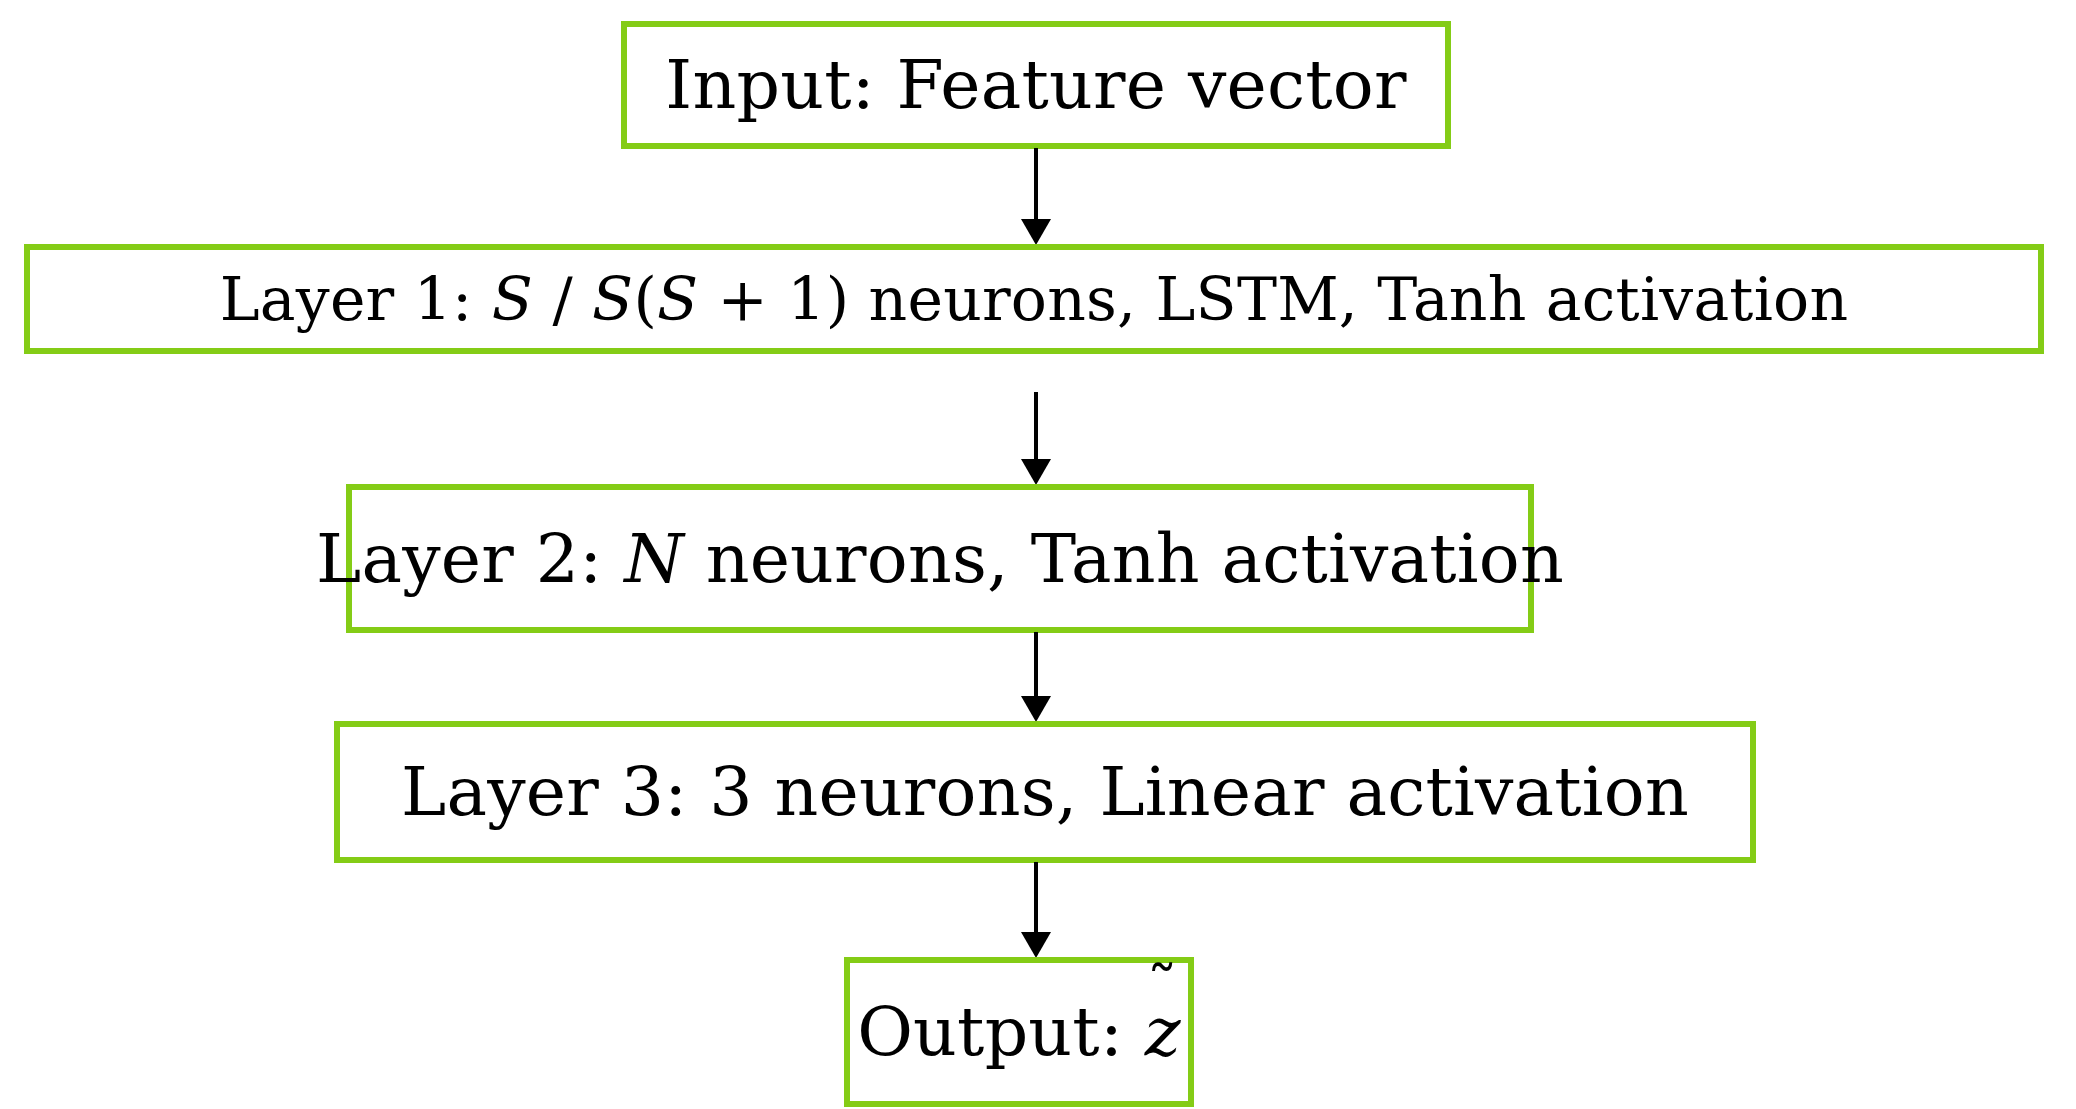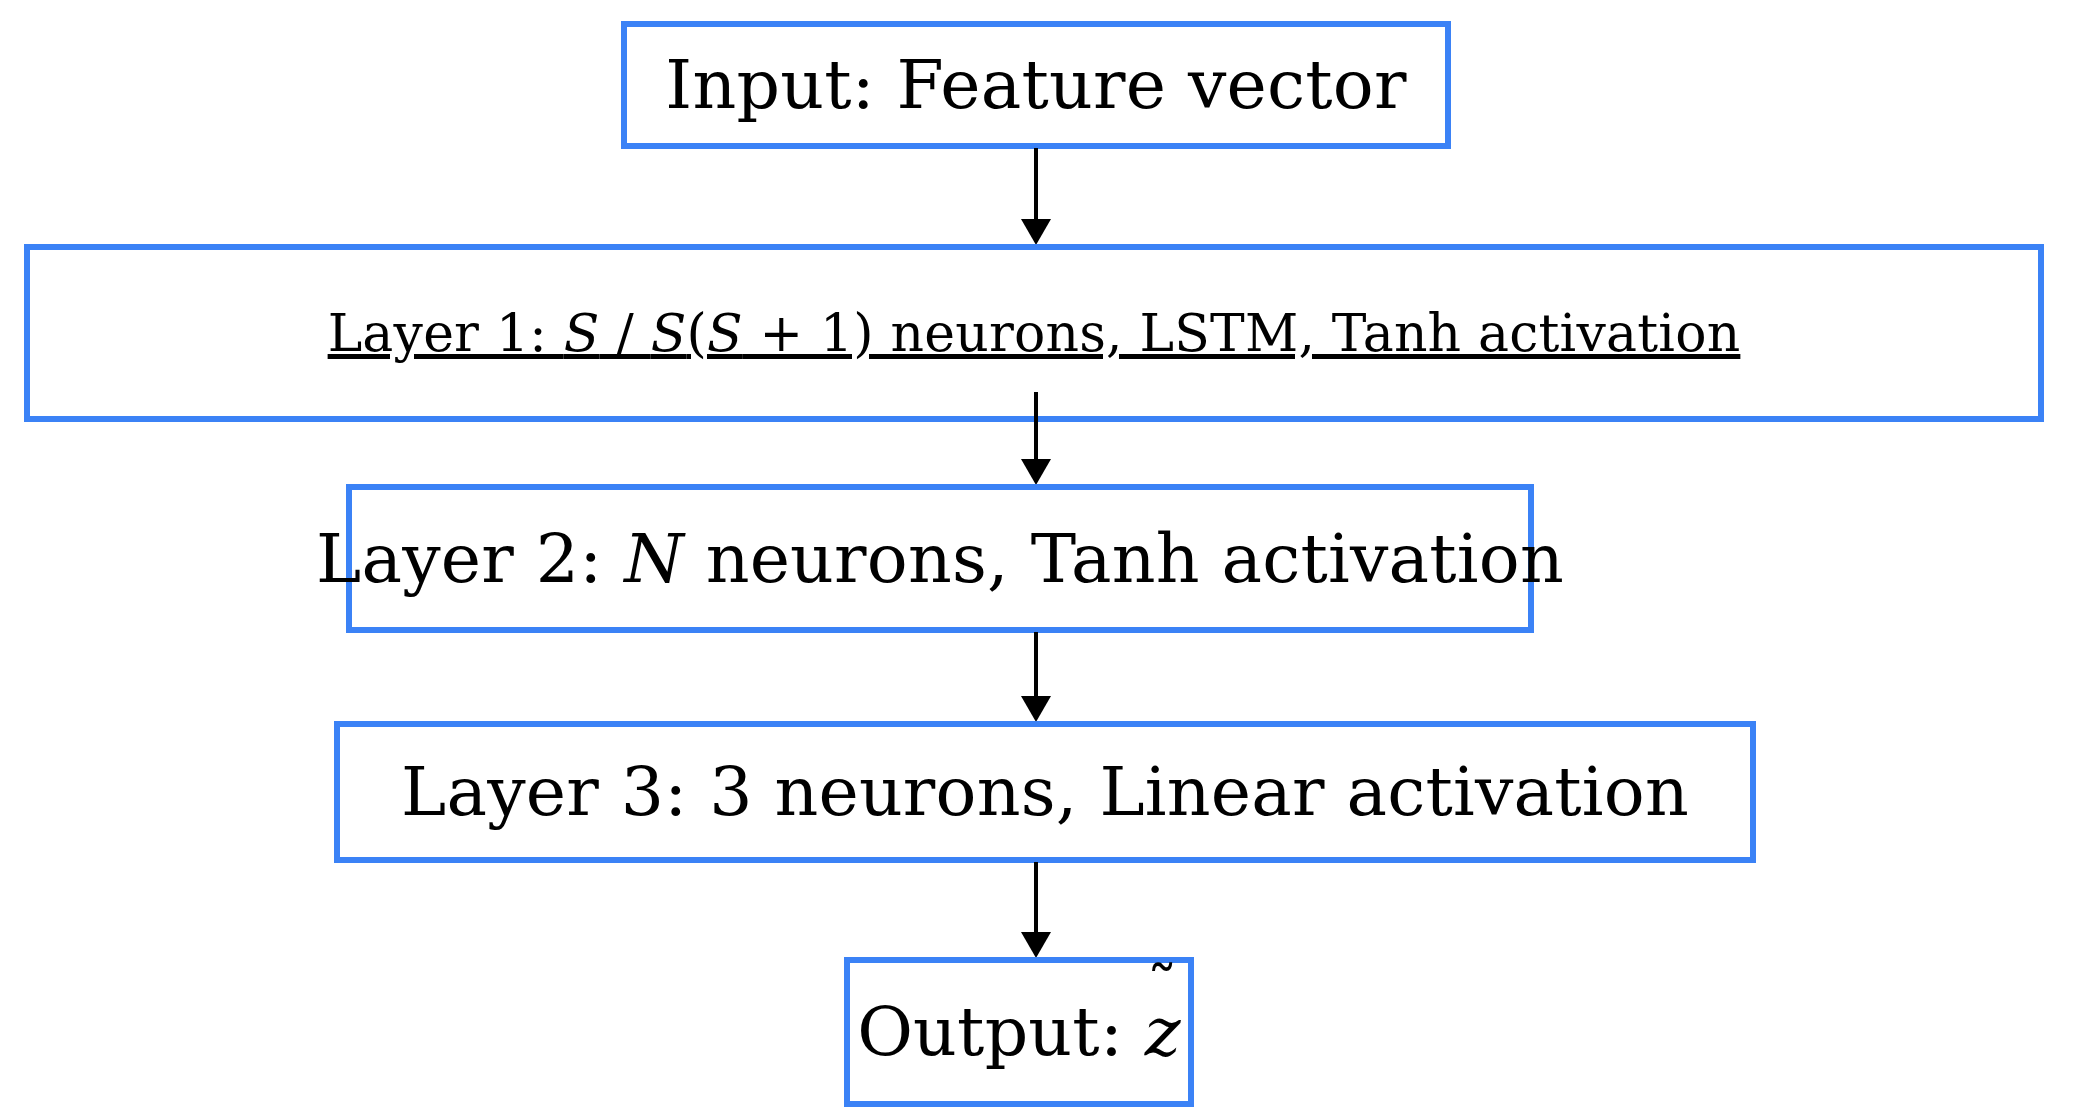--- a/index.html
+++ b/index.html
@@ -13,21 +13,21 @@
     width: 2076px;
     height: 1109px;
     background: #ffffff;
     overflow: hidden;
     font-family: "DejaVu Serif", "Liberation Serif", serif;
   }
   .node {
     position: absolute;
     box-sizing: border-box;
     background: #ffffff;
-    border: 6px solid #3b82f6;
+    border: 6px solid #84cc16;
     display: flex;
     align-items: center;
     justify-content: center;
     color: #000000;
     white-space: nowrap;
     line-height: 1.0;
   }
   .node .label {
     display: inline-block;
     letter-spacing: 0.2px;
@@ -50,23 +50,22 @@
     font-size: 0.92em;
     line-height: 1;
   }
 
   
   #node-input {
     left: 621px;  top: 21px;   width: 830px;  height: 128px;
     font-size: 68px;
   }
   #node-layer1 {
-    left: 24px;   top: 244px;  width: 2020px; height: 178px;
-    font-size: 52px;
-    text-decoration: underline;
+    left: 24px;   top: 244px;  width: 2020px; height: 110px;
+    font-size: 60px;
   }
   #node-layer2 {
     left: 346px;  top: 484px;  width: 1188px; height: 149px;
     font-size: 68px;
   }
   #node-layer3 {
     left: 334px;  top: 721px;  width: 1422px; height: 142px;
     font-size: 68px;
     justify-content: center;
   }

